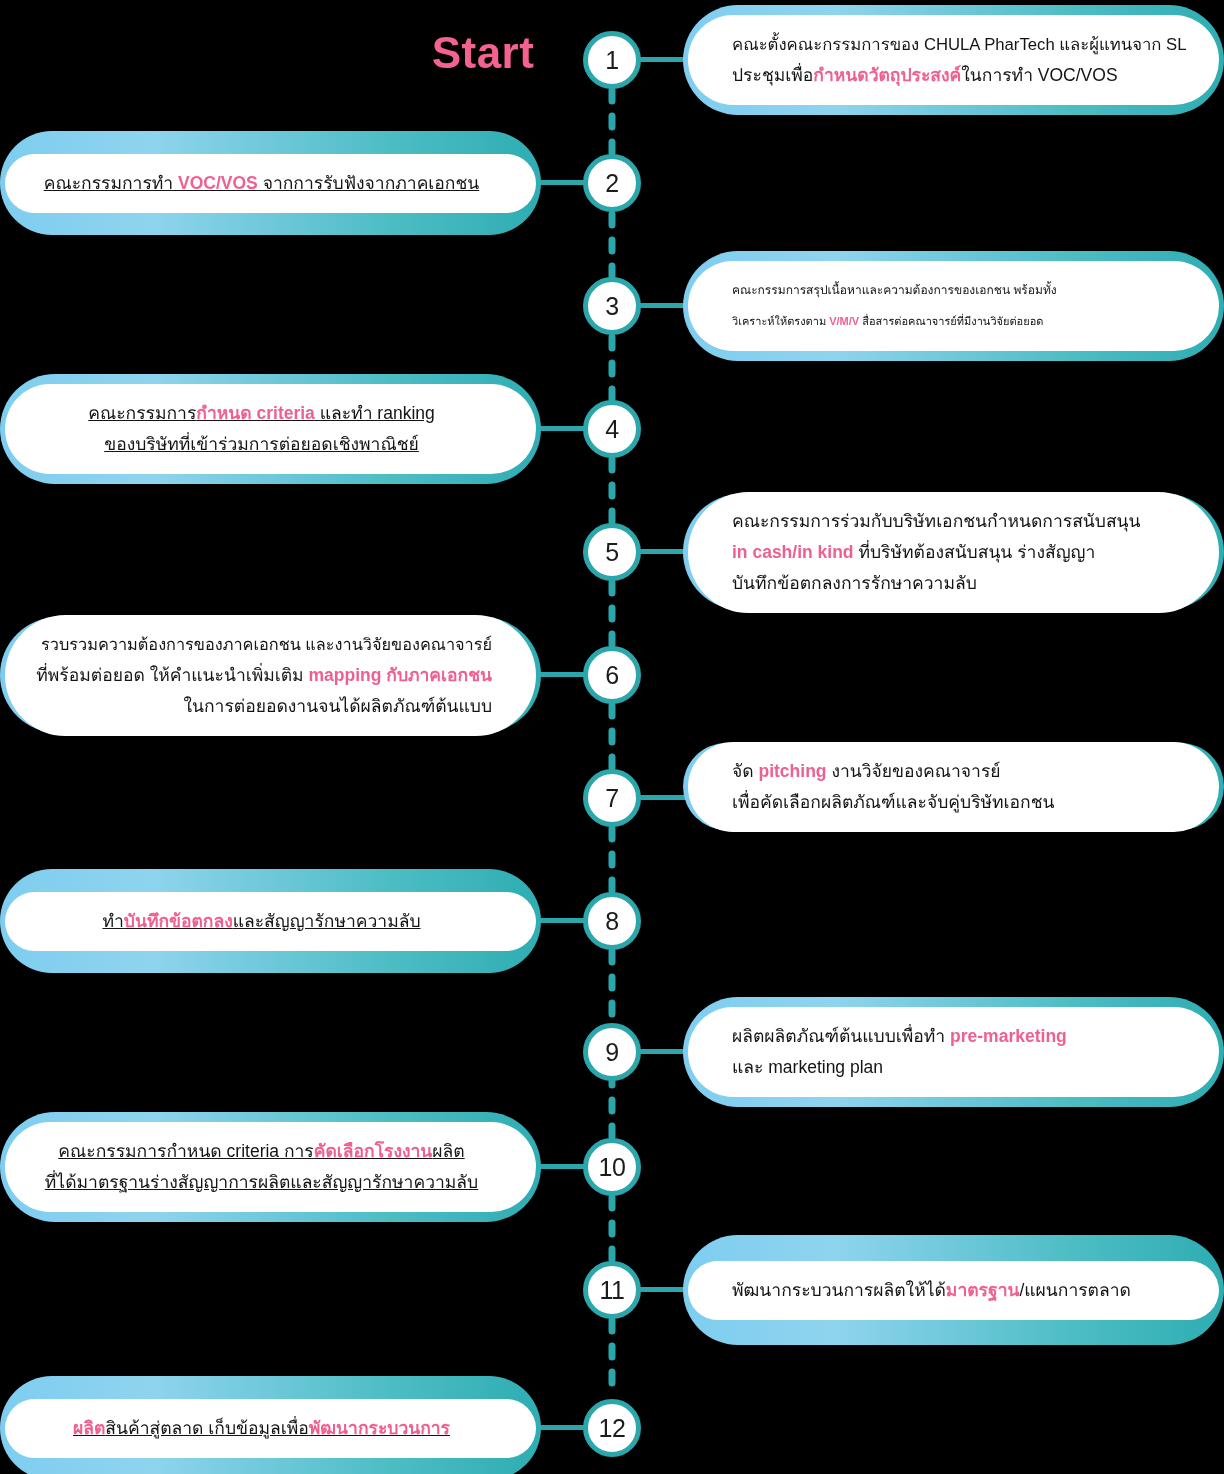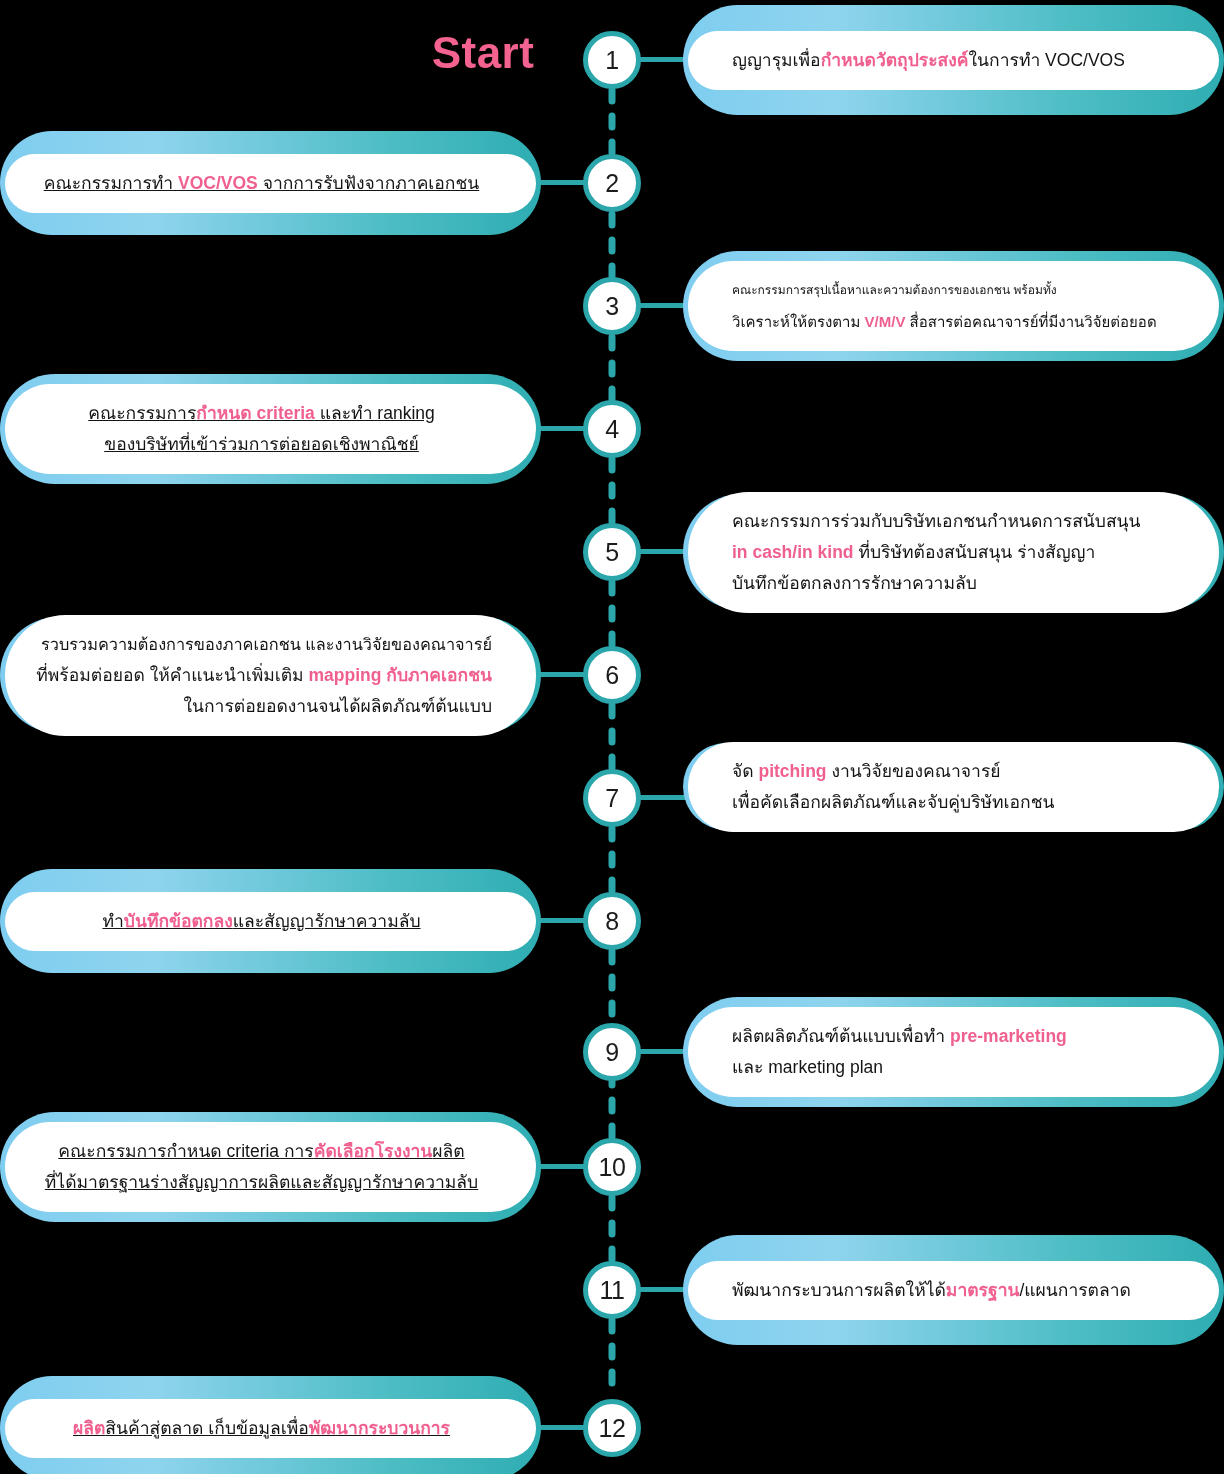--- a/index.html
+++ b/index.html
@@ -140,40 +140,41 @@
   </g>
 </svg>
 
 <div id="start-label">Start</div>
 
 <div id="steps-container">
     <div class="step-row" style="top: 0px;">
       <div class="stub right" style="top: 57px;"></div>
       <div class="bubble right" style="height: 110px; top: 5px;">
         <div class="bubble-inner">
-          <div class="line"><span>ญญารุมเพื่อ</span><span class="hl">กำหนดวัตถุประสงค์</span><span>ในการทำ VOC/VOS</span></div>
+          <div class="line" style="font-size: 16.7px;"><span>คณะตั้งคณะกรรมการของ CHULA PharTech และผู้แทนจาก SL</span></div>
+          <div class="line"><span>ประชุมเพื่อ</span><span class="hl">กำหนดวัตถุประสงค์</span><span>ในการทำ VOC/VOS</span></div>
         </div>
       </div>
       <div class="node" style="top: 31px;">1</div>
     </div>
     <div class="step-row" style="top: 123px;">
       <div class="stub left" style="top: 57px;"></div>
       <div class="bubble left center-text" style="height: 104px; top: 8px;">
         <div class="bubble-inner">
           <div class="line"><span>คณะกรรมการทำ </span><span class="hl">VOC/VOS</span><span> จากการรับฟังจากภาคเอกชน</span></div>
         </div>
       </div>
       <div class="node" style="top: 31px;">2</div>
     </div>
     <div class="step-row" style="top: 246px;">
       <div class="stub right" style="top: 57px;"></div>
       <div class="bubble right" style="height: 110px; top: 5px;">
         <div class="bubble-inner">
           <div class="line" style="font-size: 12px;"><span>คณะกรรมการสรุปเนื้อหาและความต้องการของเอกชน พร้อมทั้ง</span></div>
-          <div class="line" style="font-size: 15px;"><span>วิเคราะห์ให้ตรงตาม </span><span class="hl">V/M/V</span><span> สื่อสารต่อคณาจารย์ที่มีงานวิจัยต่อยอด</span></div>
+          <div class="line" style="font-size: 11px;"><span>วิเคราะห์ให้ตรงตาม </span><span class="hl">V/M/V</span><span> สื่อสารต่อคณาจารย์ที่มีงานวิจัยต่อยอด</span></div>
         </div>
       </div>
       <div class="node" style="top: 31px;">3</div>
     </div>
     <div class="step-row" style="top: 369px;">
       <div class="stub left" style="top: 57px;"></div>
       <div class="bubble left center-text" style="height: 110px; top: 5px;">
         <div class="bubble-inner">
           <div class="line"><span>คณะกรรมการ</span><span class="hl">กำหนด criteria</span><span> และทำ ranking</span></div>
           <div class="line"><span>ของบริษัทที่เข้าร่วมการต่อยอดเชิงพาณิชย์</span></div>

